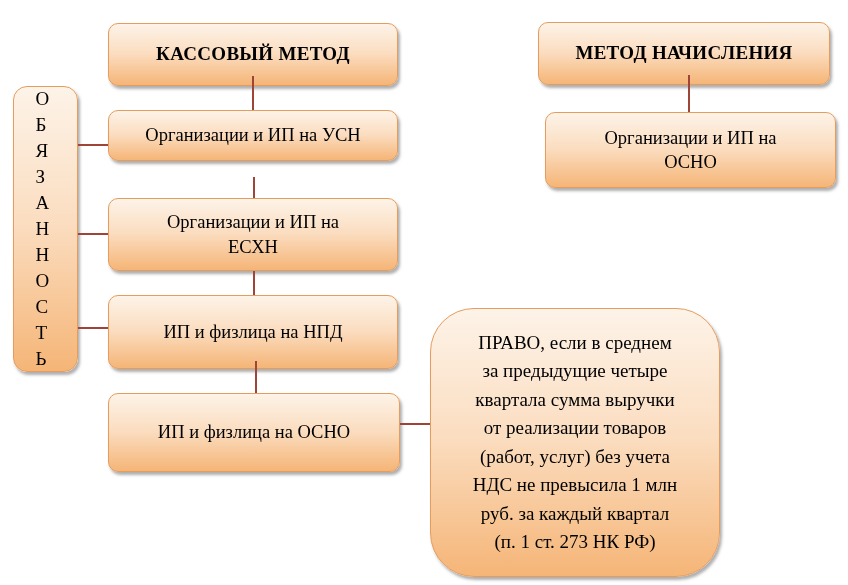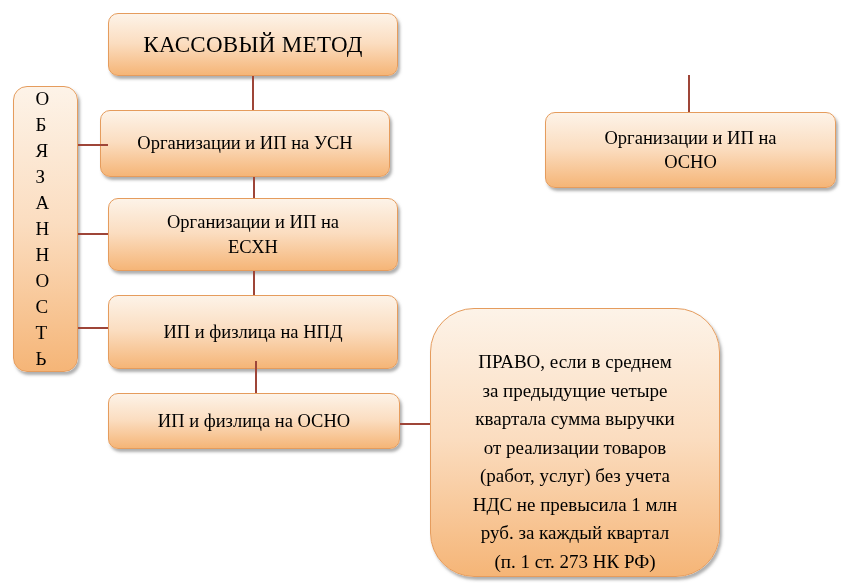--- a/index.html
+++ b/index.html
@@ -22,23 +22,24 @@
     background: linear-gradient(180deg, #FDF3E8 0%, #FBDDC0 48%, #F5B577 100%);
     border: 1.4px solid #E59C5D;
     border-radius: 10px;
     box-shadow: 2px 3px 3px rgba(110,110,110,0.55);
     display: flex;
     align-items: center;
     justify-content: center;
     text-align: center;
   }
   .header-box {
-    font-weight: normal;
-    font-size: 23px;
+    font-weight: bold;
+    font-size: 19px;
     letter-spacing: 0.3px;
+    margin-top: 10px;
   }
   .body-box {
     font-size: 18.5px;
   }
   .box-label {
     white-space: pre-line;
     line-height: 1.3;
     padding: 0 8px;
   }
   .obligation-box {
@@ -73,44 +74,47 @@
 <div class="stage">
 
   <div class="obox obligation-box" style="left:13px; top:86px; width:65px; height:286px;">
     <span class="vertical-label">ОБЯЗАННОСТЬ</span>
   </div>
 
   <div class="obox header-box" style="left:108px; top:13px; width:290px; height:63px;">
     <span class="box-label">КАССОВЫЙ МЕТОД</span>
   </div>
 
-  <div class="obox body-box" style="left:100px; top:110px; width:290px; height:67px;">
+  <div class="obox body-box" style="left:108px; top:110px; width:290px; height:51px;">
     <span class="box-label">Организации и ИП на УСН</span>
   </div>
 
   <div class="obox body-box" style="left:108px; top:198px; width:290px; height:73px;">
     <span class="box-label">Организации и ИП на
 ЕСХН</span>
   </div>
 
   <div class="obox body-box" style="left:108px; top:295px; width:290px; height:74px;">
     <span class="box-label">ИП и физлица на НПД</span>
   </div>
 
-  <div class="obox body-box" style="left:108px; top:393px; width:292px; height:56px;">
+  <div class="obox body-box" style="left:108px; top:393px; width:292px; height:79px;">
     <span class="box-label">ИП и физлица на ОСНО</span>
   </div>
 
+  <div class="obox header-box" style="left:538px; top:12px; width:292px; height:63px;">
+    <span class="box-label">МЕТОД НАЧИСЛЕНИЯ</span>
+  </div>
 
   <div class="obox body-box" style="left:545px; top:112px; width:291px; height:76px;">
     <span class="box-label">Организации и ИП на
 ОСНО</span>
   </div>
 
-  <div class="obox note-box" style="left:430px; top:308px; width:290px; height:269px;align-items:flex-end;">
+  <div class="obox note-box" style="left:430px; top:308px; width:290px; height:269px;">
     <span class="note-label">ПРАВО, если в среднем
 за предыдущие четыре
 квартала сумма выручки
 от реализации товаров
 (работ, услуг) без учета
 НДС не превысила 1 млн
 руб. за каждый квартал
 (п. 1 ст. 273 НК РФ)</span>
   </div>
 

